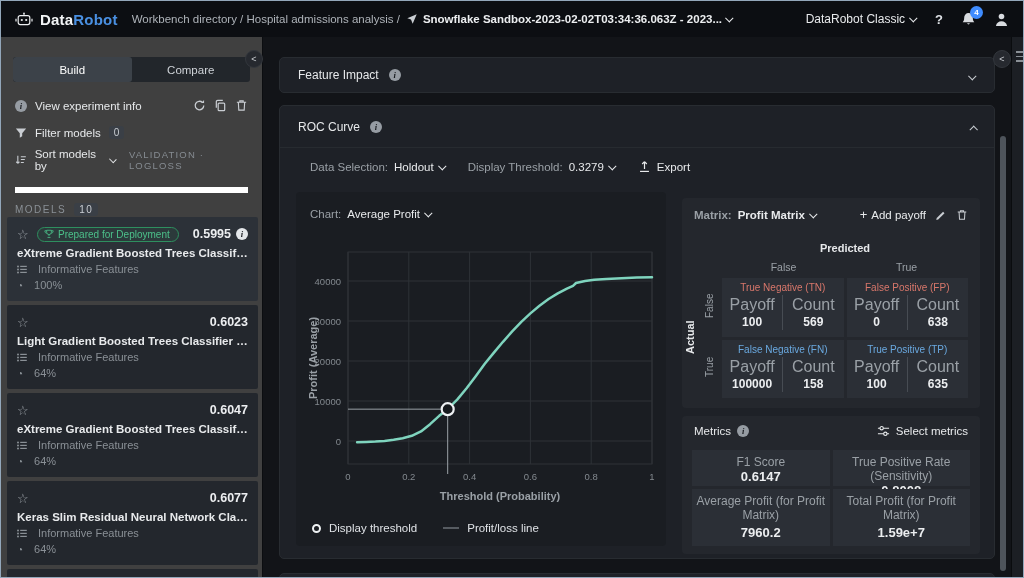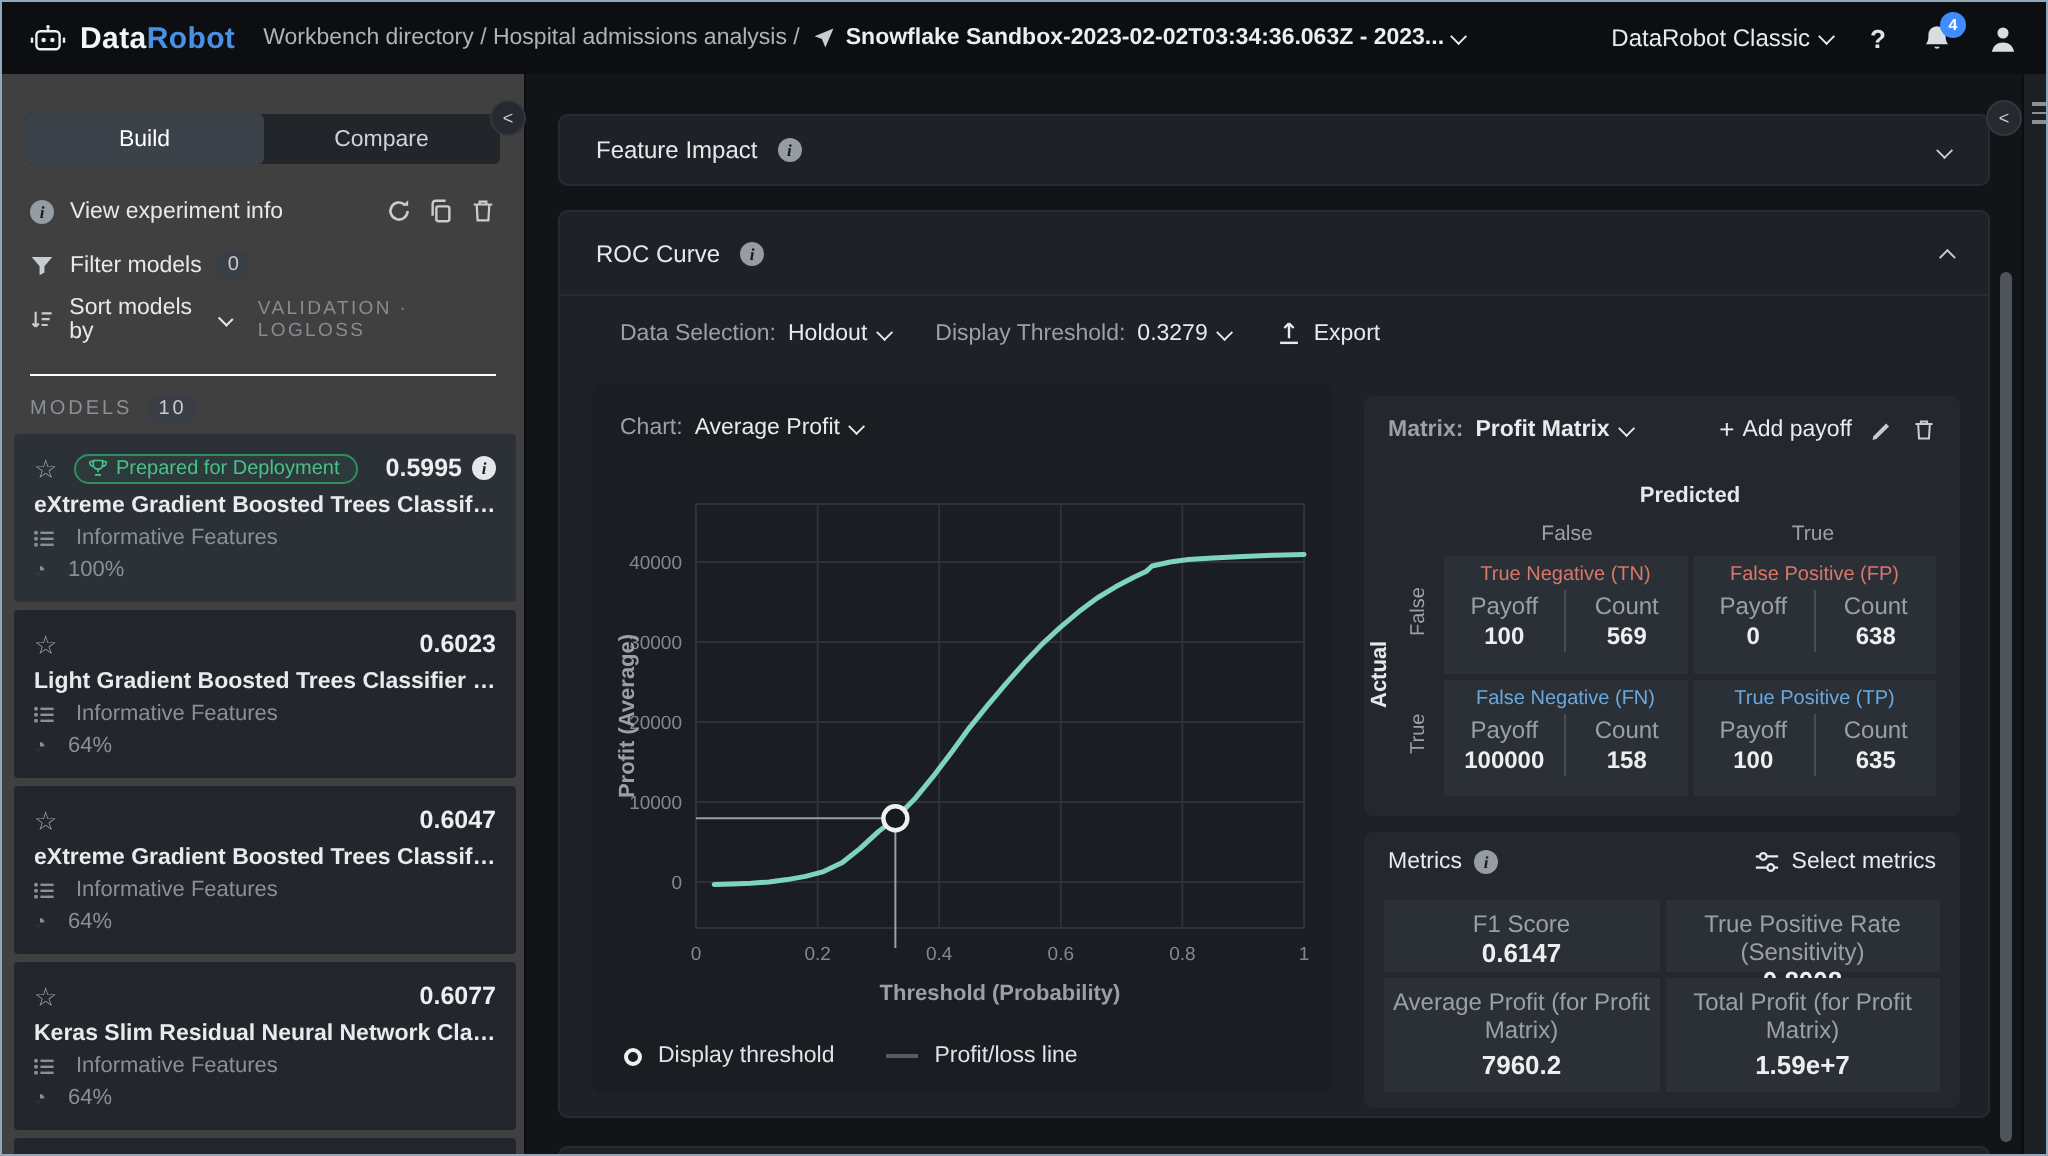--- a/index.html
+++ b/index.html
@@ -36,21 +36,21 @@
   #sidebar { position:absolute; left:0; top:36px; width:262px; bottom:0; background:#404040;
              border-right:1px solid #0b0d10; overflow:hidden; }
   #tab-row { display:flex; margin:20px 12px 0 12px; height:25px; background:#22262b; border-radius:3px; overflow:hidden; }
   .side-tab { flex:1; display:flex; align-items:center; justify-content:center; font-size:11.5px; color:#cfd3d8; cursor:pointer; }
   .side-tab.active { background:#3c4249; color:#fff; border-radius:3px; }
   .side-row { display:flex; align-items:center; gap:8px; margin:0 14px; height:27px; color:#e6e8ea; font-size:11.5px; }
   .side-row .spacer { margin-left:auto; }
   .icon-btn { display:inline-flex; align-items:center; cursor:pointer; }
   .count-badge { background:#3a3f46; color:#c9cdd2; font-size:10px; border-radius:3px; padding:1px 5px; }
   #sort-criteria { color:#868c92; font-size:9.5px; letter-spacing:1.2px; margin-left:4px; }
-  #models-header { margin:14px 14px 0 14px; padding-top:10px; border-top:1px solid #ffffff;
+  #models-header { margin:14px 14px 0 14px; padding-top:10px; border-top:6px solid #ffffff;
                    color:#8a9096; font-size:10px; letter-spacing:1.5px; display:flex; gap:8px; align-items:center; }
   #model-list { position:absolute; left:6px; right:4px; top:180px; }
   .model-card { position:relative; background:#23272d; border-radius:2px; height:84px; margin-bottom:4px;
                 padding:8px 10px; overflow:hidden; cursor:pointer; }
   .model-card.selected { background:#2c3138; }
   .model-card.selected::before { content:''; position:absolute; left:-6px; top:0; bottom:0; width:4px; background:#57a8e8; }
   .mc-row1 { display:flex; align-items:center; height:18px; }
   .star { color:#9aa0a6; font-size:13px; width:16px; }
   .badge-deploy { display:inline-flex; align-items:center; gap:4px; border:1px solid #2e8f5f; color:#4cc08a;
                   background:rgba(57,160,105,.08); border-radius:9px; font-size:10px; padding:1px 8px 1px 6px;
@@ -110,21 +110,21 @@
   #actual-label { left:2px; top:80px; height:118px; color:#e6e8ea; font-size:11px; font-weight:bold; }
   #row-label-false { left:22px; top:80px; height:56px; color:#9aa0a6; font-size:10px; }
   #row-label-true  { left:22px; top:140px; height:58px; color:#9aa0a6; font-size:10px; }
   #matrix-cells { position:absolute; left:40px; right:12px; top:80px; bottom:10px;
                   display:grid; grid-template-columns:1fr 1fr; grid-template-rows:1fr 1fr; gap:3px; }
   .mcell { background:#2b2f36; padding-top:4px; }
   .mcell-title { text-align:center; font-size:10px; margin-bottom:2px; }
   .mcell-body { display:flex; }
   .mcell-half { flex:1; text-align:center; padding:1px 0; }
   .mcell-half + .mcell-half { border-left:1px solid #474c53; }
-  .mcell-lab { color:#9aa0a6; font-size:12px; }
+  .mcell-lab { color:#9aa0a6; font-size:16px; }
   .mcell-val { color:#eceef0; font-size:12px; font-weight:bold; margin-top:1px; }
 
   
   #metrics-card { top:310px; height:138px; }
   #metrics-header { display:flex; align-items:center; padding:9px 12px 0 12px; font-size:11.5px; color:#e8eaec; gap:6px; }
   #select-metrics-btn { margin-left:auto; display:flex; align-items:center; gap:6px; cursor:pointer; }
   #metrics-grid { position:absolute; left:10px; right:10px; top:34px; bottom:8px;
                   display:grid; grid-template-columns:1fr 1fr; grid-template-rows:36px 1fr; gap:3px; }
   .metric-cell { background:#2b2f36; display:flex; flex-direction:column; justify-content:space-between;
                  text-align:center; padding:5px 4px 6px 4px; }

